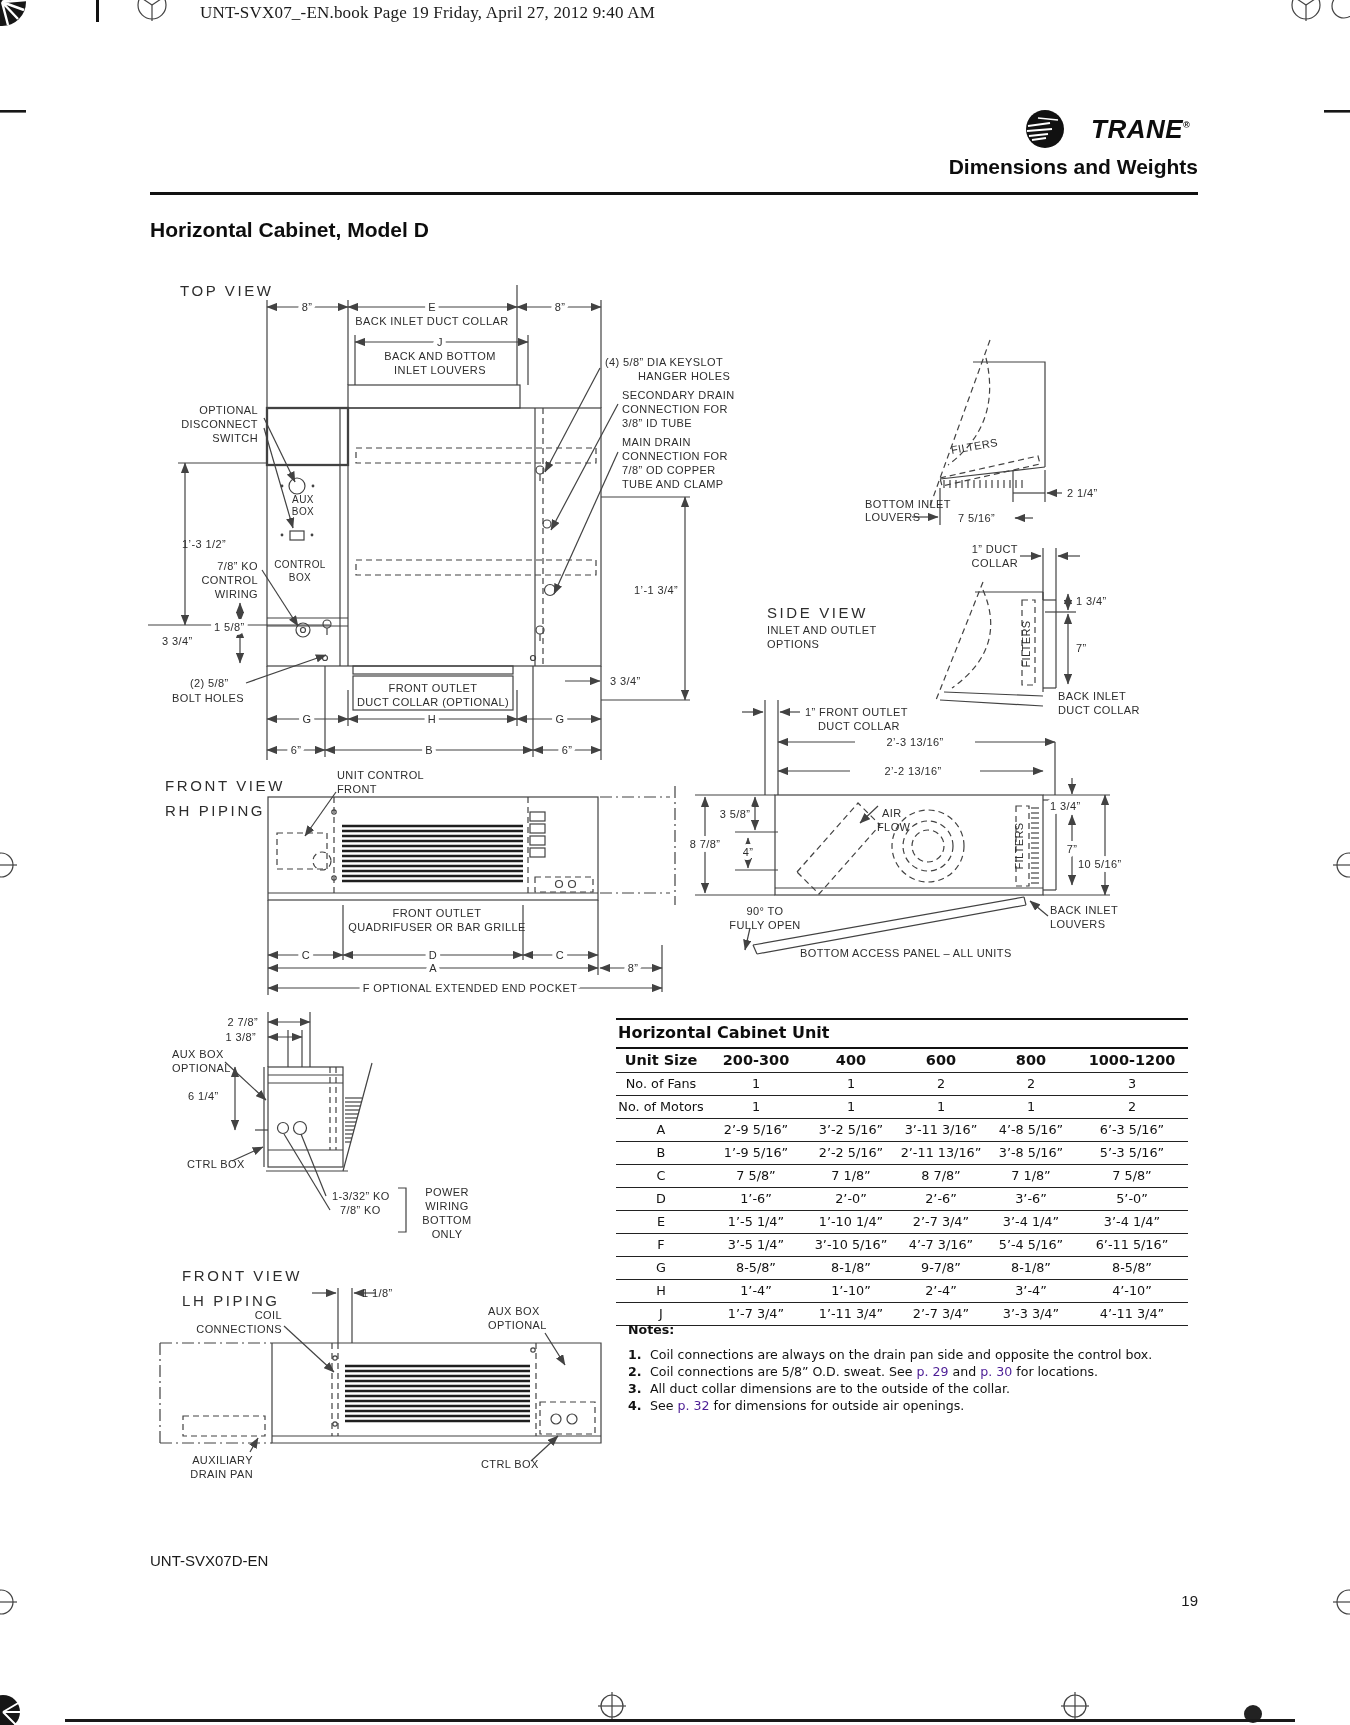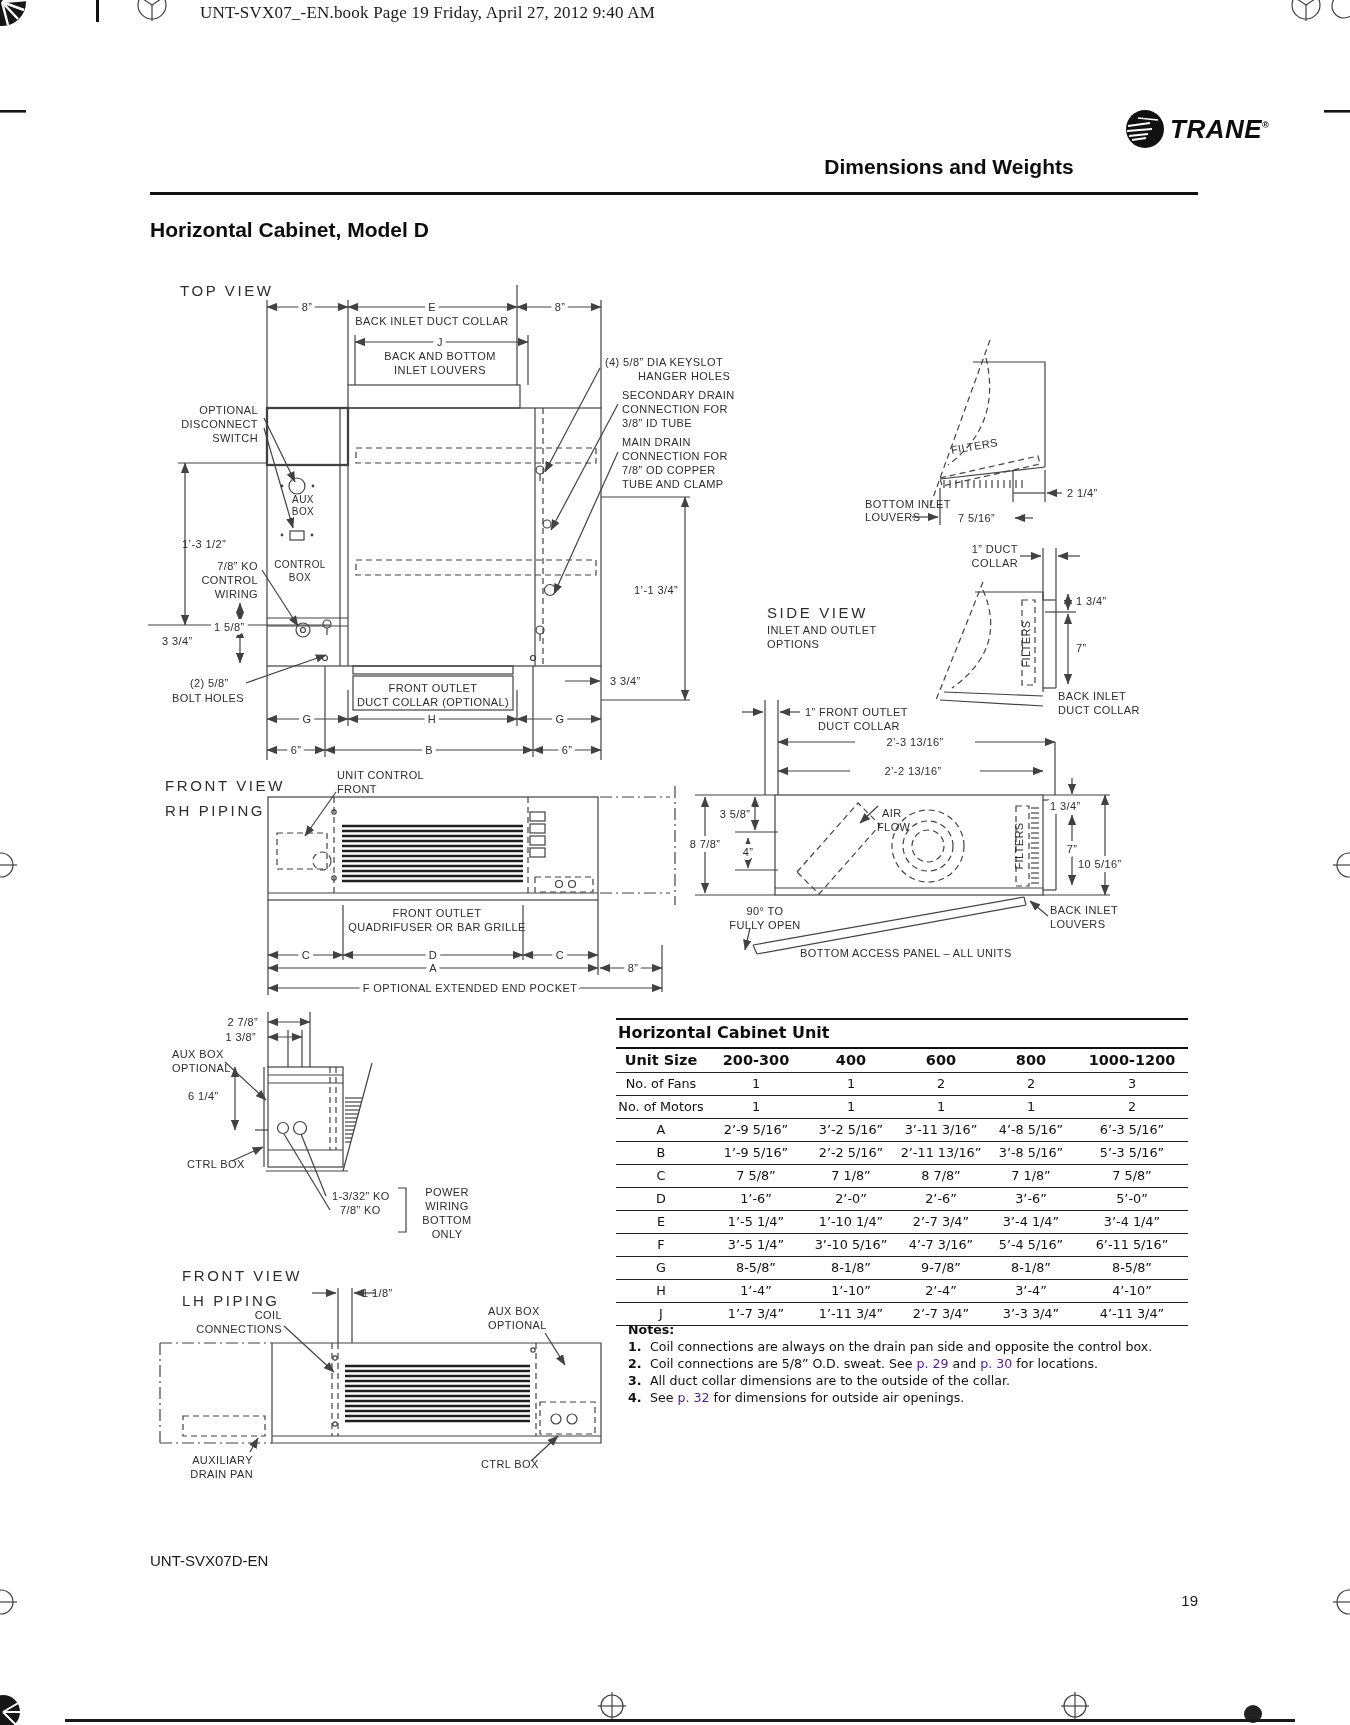--- a/index.html
+++ b/index.html
@@ -1,24 +1,24 @@
 <!DOCTYPE html>
 <html><head>
 <meta charset="utf-8">
 <style>
   *{margin:0;padding:0;box-sizing:border-box}
   html,body{width:1350px;height:1725px;background:#fff;position:relative;overflow:hidden;
     font-family:"Liberation Sans",sans-serif;color:#111}
   .abs{position:absolute}
   #bookline{left:200px;top:3px;font-family:"Liberation Serif",serif;font-size:17px;color:#1a1a1a;letter-spacing:.2px}
   #topbar{left:96px;top:0;width:2.5px;height:22px;background:#111}
-  #logo{left:1124px;top:108px;display:flex;align-items:center;gap:4px}
+  #logo{left:1024px;top:108px;display:flex;align-items:center;gap:25px}
   #logo .wordmark{font-weight:bold;font-style:italic;font-size:26px;letter-spacing:.5px;color:#0d0d0d}
   #logo sup{font-size:9px}
-  #sectionhead{left:700px;top:155px;width:498px;text-align:center;font-size:21px;font-weight:bold;color:#0d0d0d}
+  #sectionhead{left:700px;top:155px;width:498px;text-align:right;font-size:21px;font-weight:bold;color:#0d0d0d}
   #rule{left:150px;top:192px;width:1048px;height:2.6px;background:#111}
   #pagetitle{left:150px;top:218px;font-size:21px;font-weight:bold;color:#0d0d0d}
   #footerL{left:150px;top:1552px;font-size:15px;color:#1a1a1a}
   #footerR{left:1098px;top:1592px;width:100px;text-align:right;font-size:15px;color:#1a1a1a}
 
   
   #diag{left:0;top:0}
   #diag line,#diag path,#diag rect,#diag circle,#diag polyline,#diag polygon{stroke:#424242;stroke-width:1.2;fill:none}
   #diag .dsh{stroke-dasharray:6 4}
   #diag .dd{stroke-dasharray:12 4 2 4}
@@ -36,21 +36,21 @@
   #dimtable{left:616px;top:1018px;width:572px;font-family:"DejaVu Sans",sans-serif;border-top:2.6px solid #111}
   #dimtable .ttl{font-size:16px;font-weight:bold;padding:3px 2px 5px;border-bottom:2.2px solid #111;color:#0d0d0d}
   #dimtable table{width:100%;border-collapse:collapse;table-layout:fixed}
   #dimtable th{font-size:14.5px;font-weight:bold;padding:3px 0 4px;border-bottom:1.6px solid #222;text-align:center}
   #dimtable td{font-size:12.8px;text-align:center;padding:3px 0 4px;border-bottom:1.5px solid #222;color:#111}
   #dimtable col.c0{width:90px}#dimtable col.c1{width:100px}#dimtable col.c2{width:90px}
   #dimtable col.c3{width:90px}#dimtable col.c4{width:90px}#dimtable col.c5{width:112px}
 
   
   #notes{left:628px;top:1322px;width:575px;font-family:"DejaVu Sans",sans-serif;font-size:12.6px;color:#111}
-  #notes .nh{font-weight:bold;margin-bottom:2px}
+  #notes .nh{font-weight:bold;margin-bottom:10px}
   #notes .note{display:flex;line-height:16px;margin-bottom:1px}
   #notes .nn{width:22px;font-weight:bold;flex:none}
   #notes .ntext{width:545px}
   #notes .lnk{color:#4c1d95}
 </style>
 </head>
 <body>
 
 <div class="abs" id="bookline">UNT-SVX07_-EN.book  Page 19  Friday, April 27, 2012  9:40 AM</div>
 <div class="abs" id="topbar"></div>

